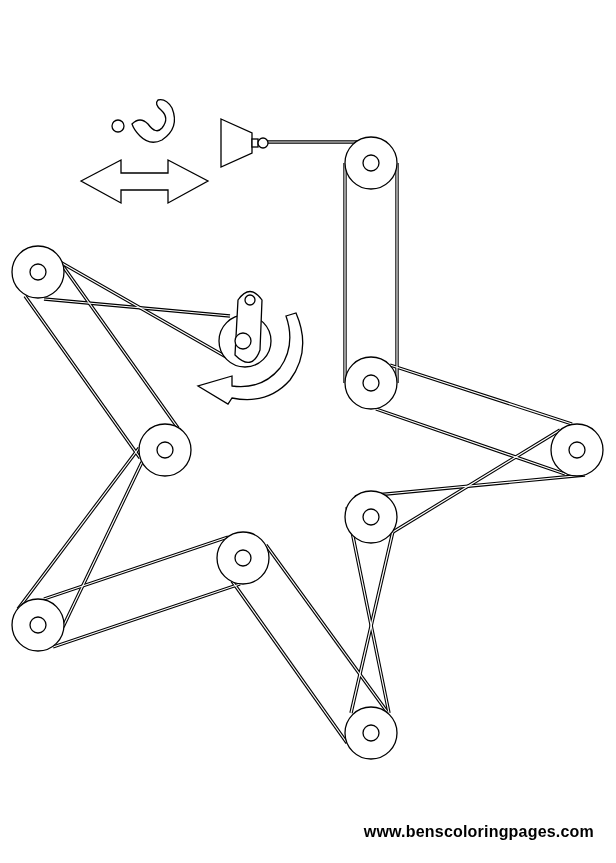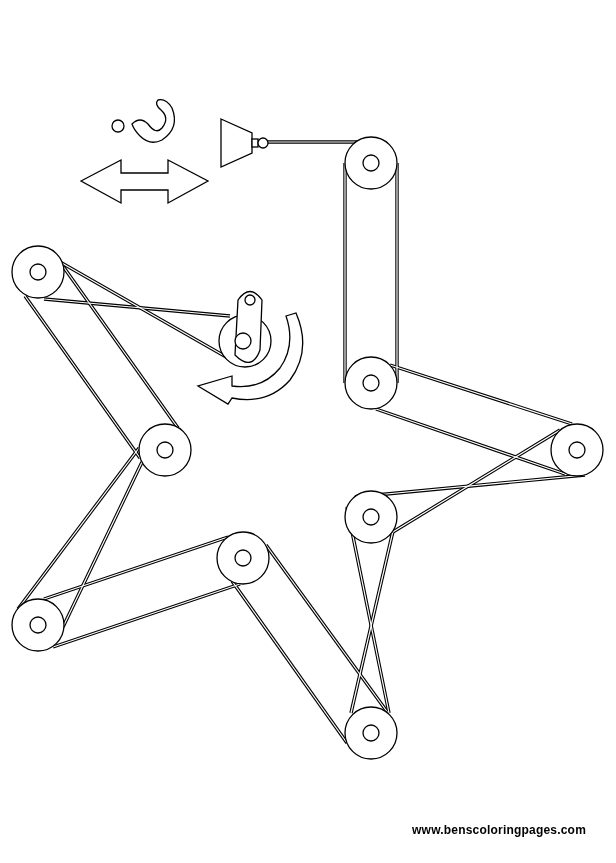--- a/index.html
+++ b/index.html
@@ -1,18 +1,18 @@
 <!DOCTYPE html>
 <html><head>
 <meta charset="utf-8">
 <style>
   html, body { margin: 0; padding: 0; background: #ffffff; }
   body { width: 616px; height: 863px; position: relative; overflow: hidden; font-family: "Liberation Sans", sans-serif; }
   #art { position: absolute; left: 0; top: 0; width: 616px; height: 863px; }
-  .footer { position: absolute; right: 30px; top: 823px; font-size: 12px; font-weight: bold; color: #000; letter-spacing: 0.2px; }
+  .footer { position: absolute; right: 22px; top: 823px; font-size: 16px; font-weight: bold; color: #000; letter-spacing: 0.2px; }
 </style>
 </head>
 <body>
 
 <svg id="art" viewBox="0 0 616 863" xmlns="http://www.w3.org/2000/svg">
   <defs>
     <g id="pulley">
       <circle r="26" fill="#fff" stroke="#000" stroke-width="1.3"></circle>
       <circle r="8" fill="#fff" stroke="#000" stroke-width="1.3"></circle>
     </g>

